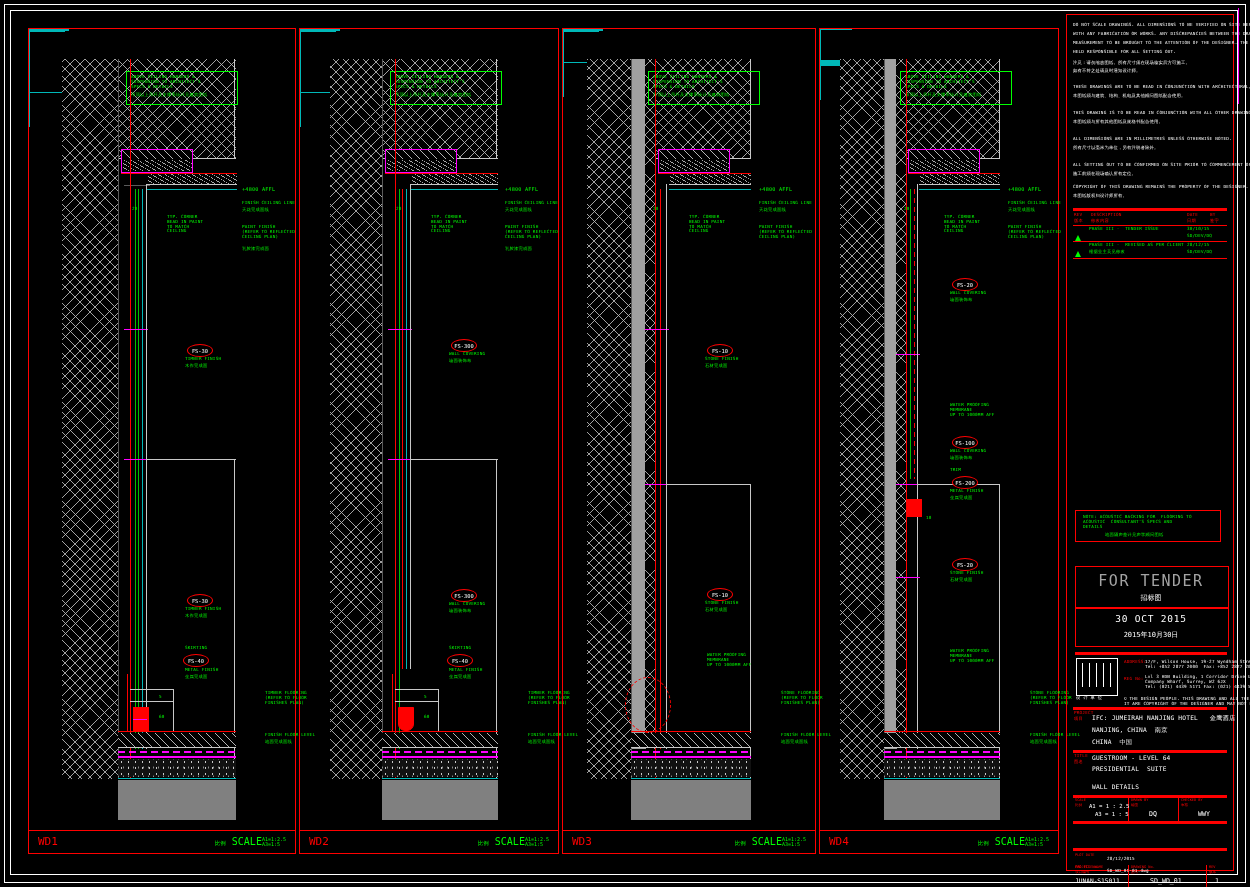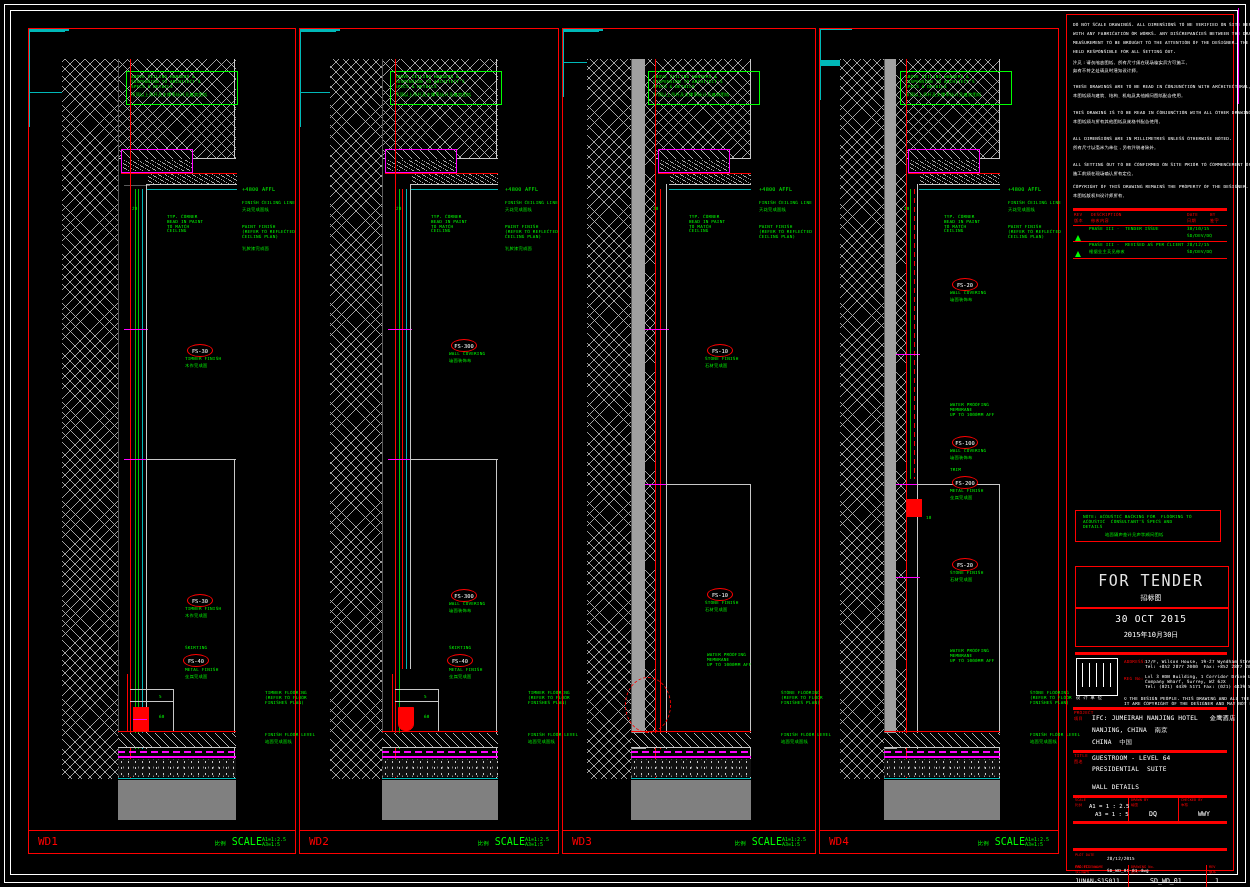--- a/index.html
+++ b/index.html
@@ -74,21 +74,21 @@
     position:absolute;border:1px solid #ff0000;border-radius:50%;
     width:24px;height:11px;color:#ffffff;font-size:5.4px;
     display:flex;align-items:center;justify-content:center;background:#000;
   }
 
   
   #tb{left:1066px;top:14px;width:166px;height:855px;border:1px solid #ff0000;}
   .redbar{background:#ff0000;height:3px;position:absolute;}
   .lbl{font-size:3.6px;color:#ff0000;position:absolute;}
   .val{font-size:6.6px;color:#ffffff;position:absolute;white-space:pre;}
-  .ftender{color:#e5e5e5;font-size:15px;letter-spacing:1.5px;text-align:center;}
+  .ftender{color:#a3a3a3;font-size:15px;letter-spacing:1.5px;text-align:center;}
   .fdate{color:#ffffff;font-size:9.5px;text-align:center;letter-spacing:.8px;}
   .warn{display:inline-block;width:0;height:0;border-left:3.5px solid transparent;
         border-right:3.5px solid transparent;border-bottom:6px solid #00ff00;
         vertical-align:middle;}
   .blur{filter:blur(.35px);}
 </style>
 </head>
 <body>
 
 <div id="sheet">

